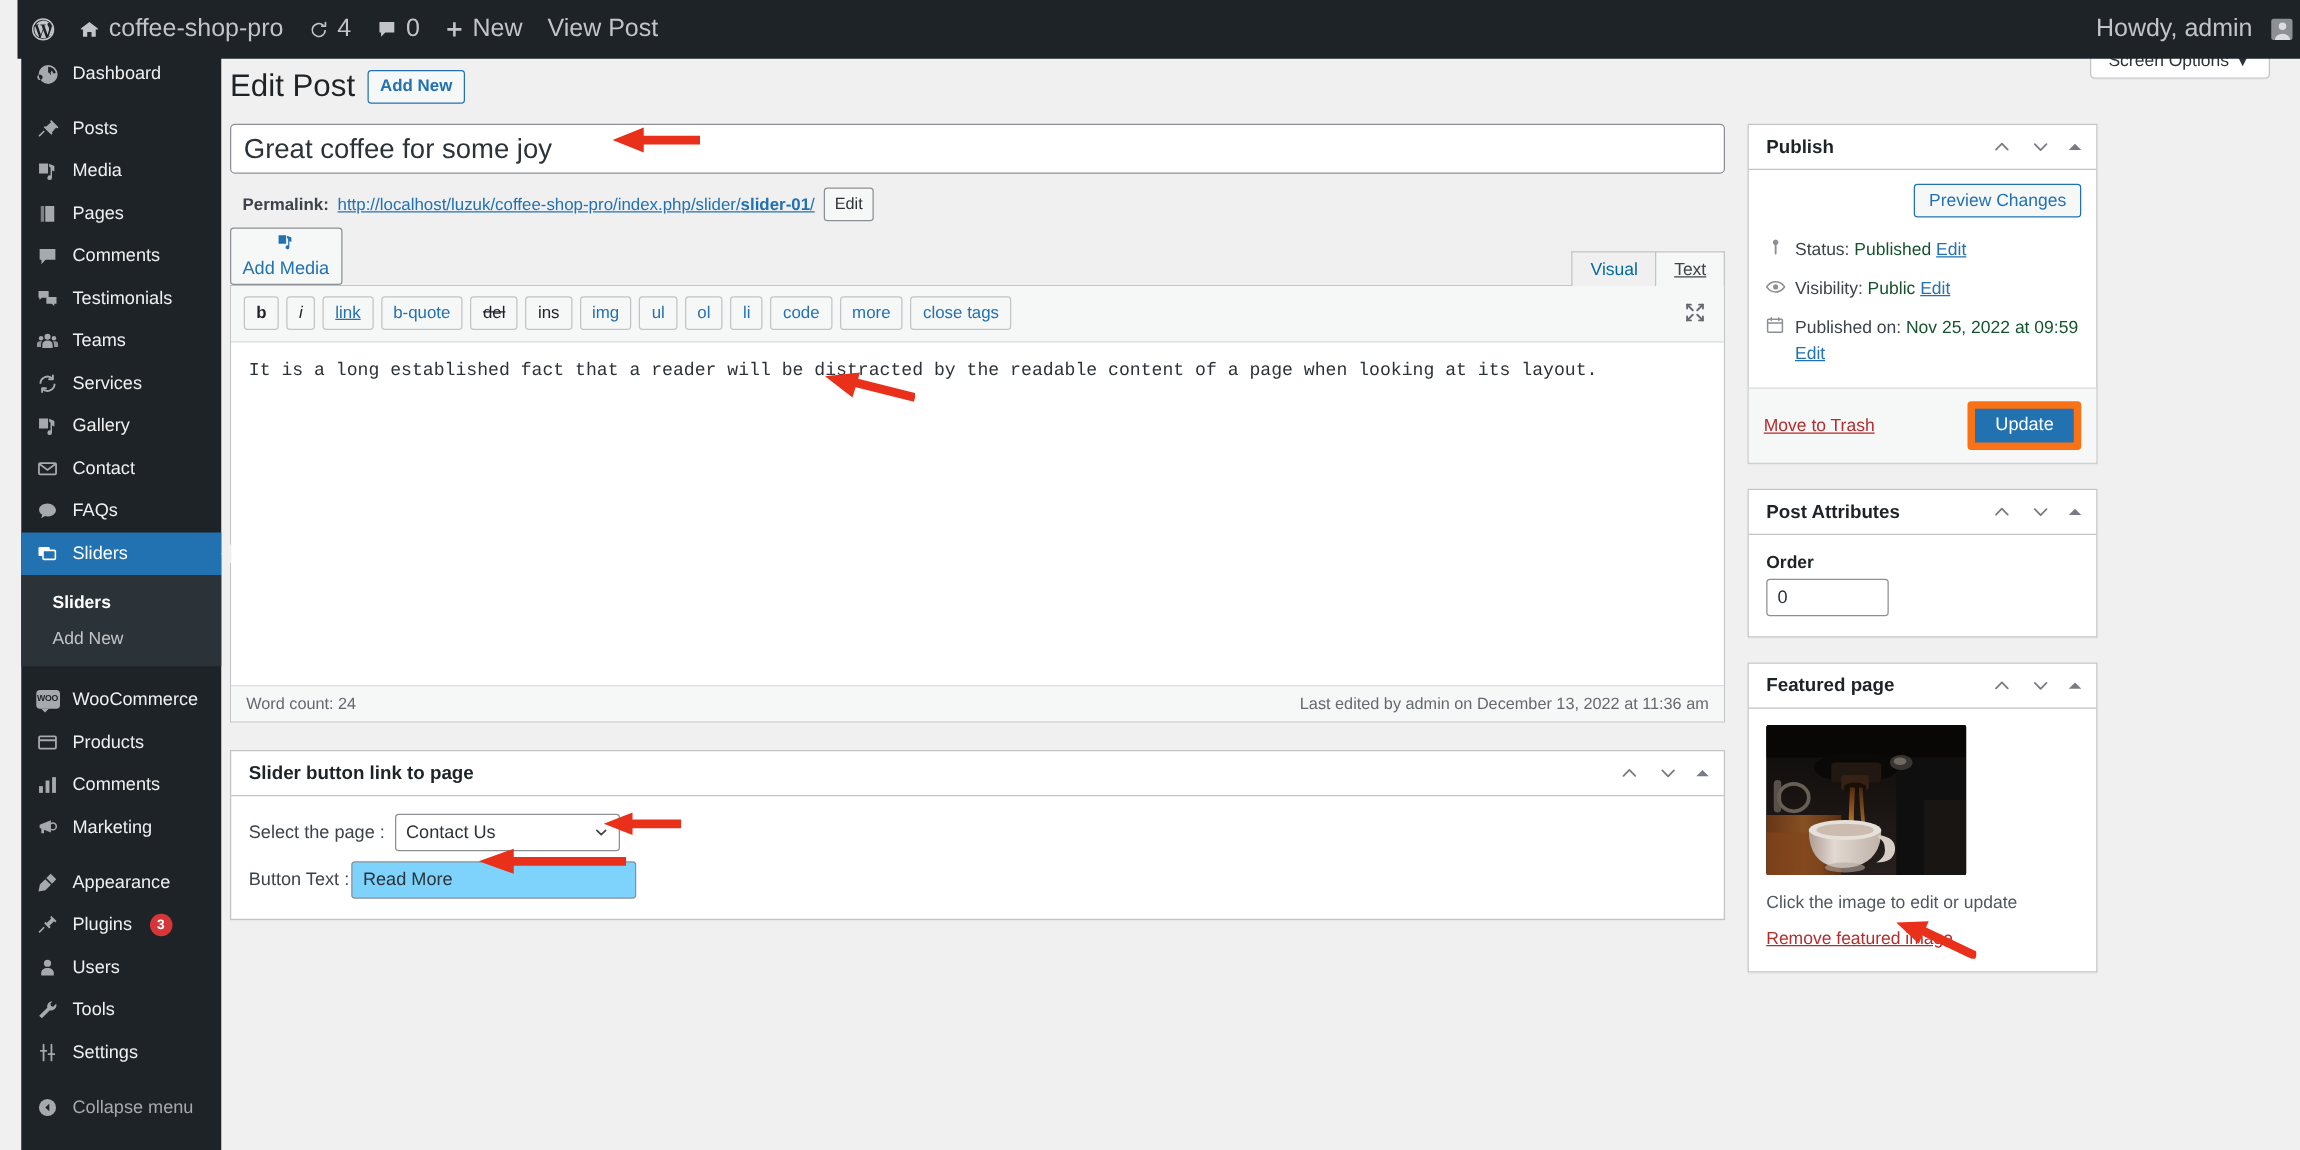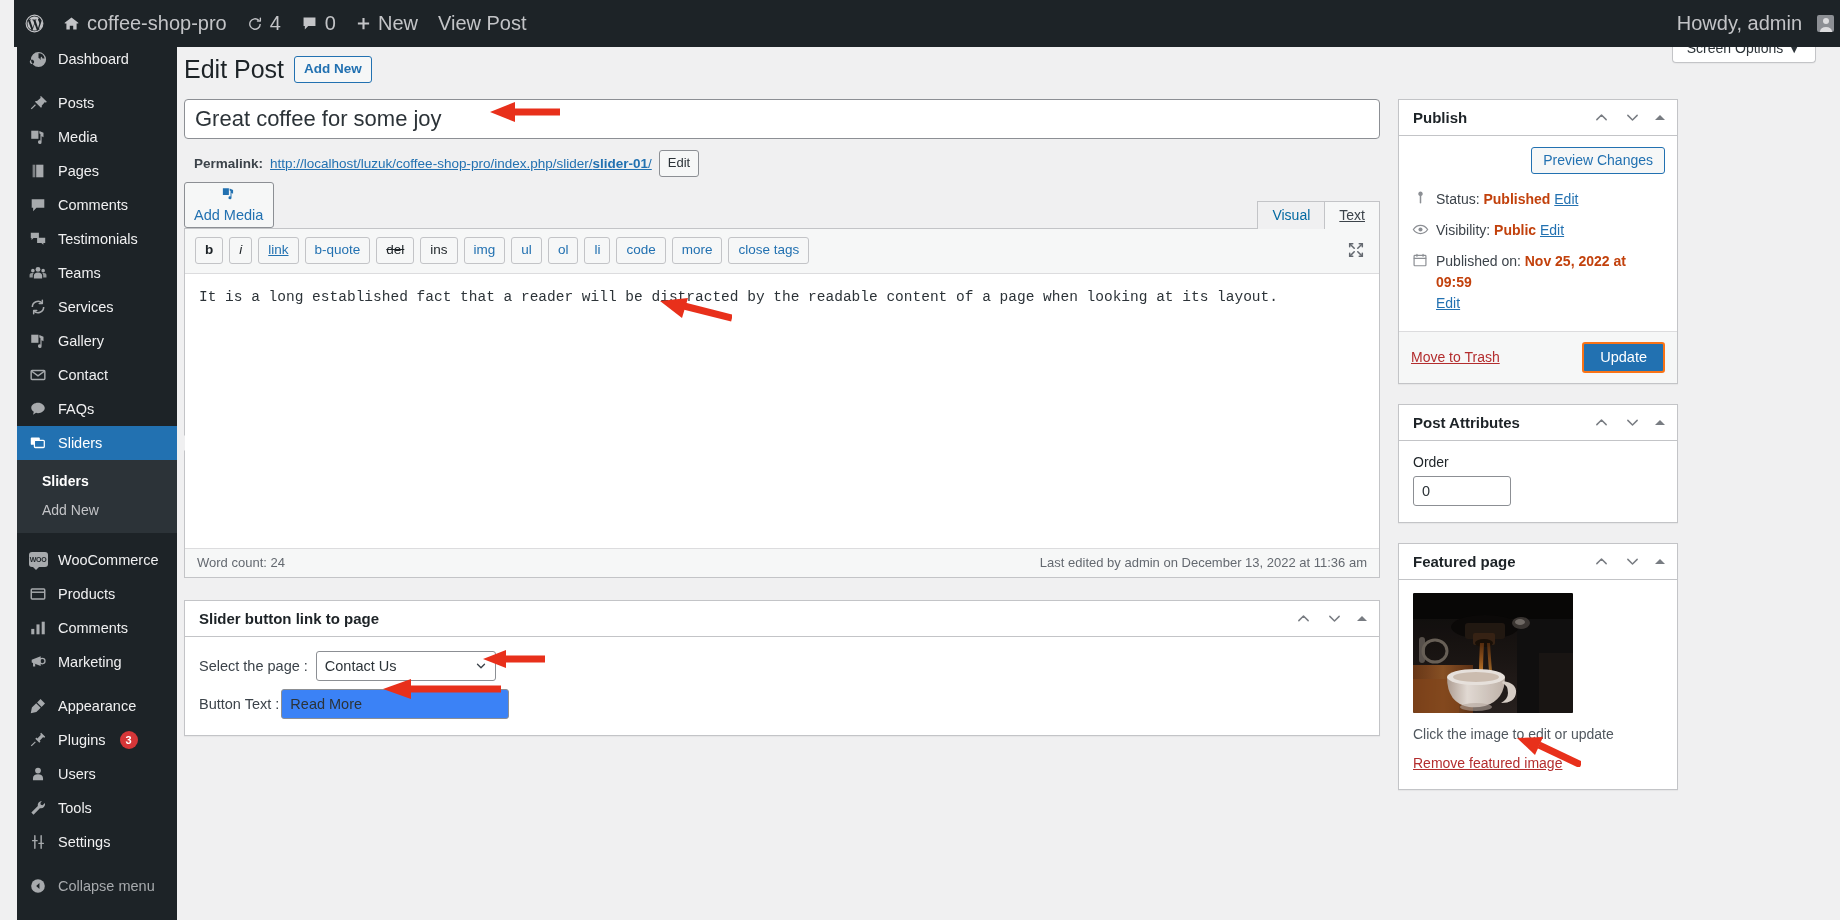--- a/index.html
+++ b/index.html
@@ -223,53 +223,53 @@
     height: 30px; padding: 2px 28px 2px 8px;
     appearance: none; -webkit-appearance: none; outline: none;
   }
   .select-wrap { position: relative; display: inline-block; }
   .select-chevron {
     position: absolute; right: 8px; top: 50%; transform: translateY(-50%);
     pointer-events: none; color: #3c434a;
   }
   input.wp-text {
     font-family: "Liberation Sans", sans-serif; font-size: 14.5px;
-    color: #2c3338; background: #3b82f6;
+    color: #2c3338; background: #7dd3fc;
     border: 1px solid #8c8f94; border-radius: 3px;
     height: 30px; padding: 2px 8px; outline: none;
   }
 
   
   .publish-body { padding: 11px 12px 12px 12px; }
   .preview-row { display: flex; justify-content: flex-end; margin-bottom: 10px; }
   .btn-secondary {
     border: 1px solid #2271b1; background: #f6f7f7; color: #2271b1;
     border-radius: 3px; padding: 4px 11px 5px 11px; font-size: 14px; cursor: pointer;
   }
   .misc-row {
     display: flex; align-items: flex-start; gap: 7px;
     font-size: 14px; color: #3c434a; padding: 5px 0 5px 0; line-height: 1.5;
   }
   .misc-row .m-ico { color: #8c8f94; width: 18px; flex: none; display: flex; justify-content: center; padding-top: 1px; }
-  .misc-row b { font-weight: bold; color: #c2410c; }
+  .misc-row b { font-weight: normal; color: #14532d; }
   .link-blue { color: #2271b1; text-decoration: underline; cursor: pointer; }
   .publish-actions {
     display: flex; align-items: center; justify-content: space-between;
     background: #f6f7f7; border-top: 1px solid #dcdcde;
     padding: 10px 12px;
   }
   .link-delete { color: #b32d2e; text-decoration: underline; font-size: 14px; cursor: pointer; }
   .btn-primary {
-    background: #2271b1; border: 2px solid #f97316; color: #fff;
+    background: #2271b1; border: 6px solid #f97316; color: #fff;
     border-radius: 3px; padding: 5px 16px 6px 16px; font-size: 14.5px;
     cursor: pointer; font-family: "Liberation Sans", sans-serif;
   }
 
   
-  .attr-label { font-size: 14px; font-weight: normal; color: #1d2327; margin-bottom: 6px; }
+  .attr-label { font-size: 14px; font-weight: bold; color: #1d2327; margin-bottom: 6px; }
   input.order-input {
     width: 98px; height: 30px; font-size: 14.5px; color: #2c3338;
     border: 1px solid #8c8f94; border-radius: 3px; padding: 2px 8px;
     font-family: "Liberation Sans", sans-serif; outline: none; background: #fff;
   }
 
   
   .featured-thumb {
     width: 160px; height: 120px; border-radius: 2px; overflow: hidden;
     cursor: pointer; display: block; position: relative; background: #1a1613;

